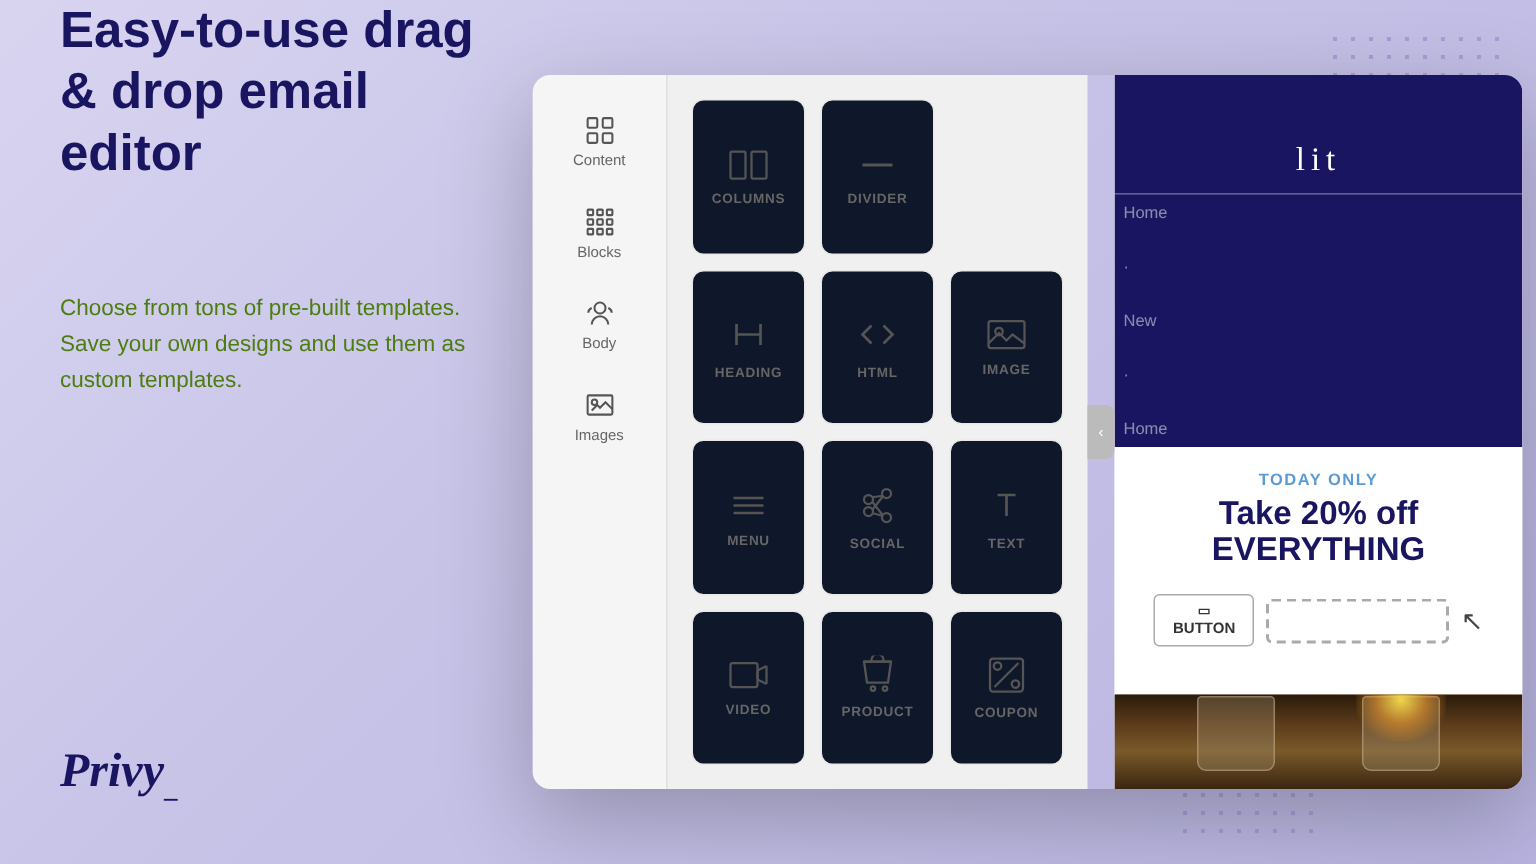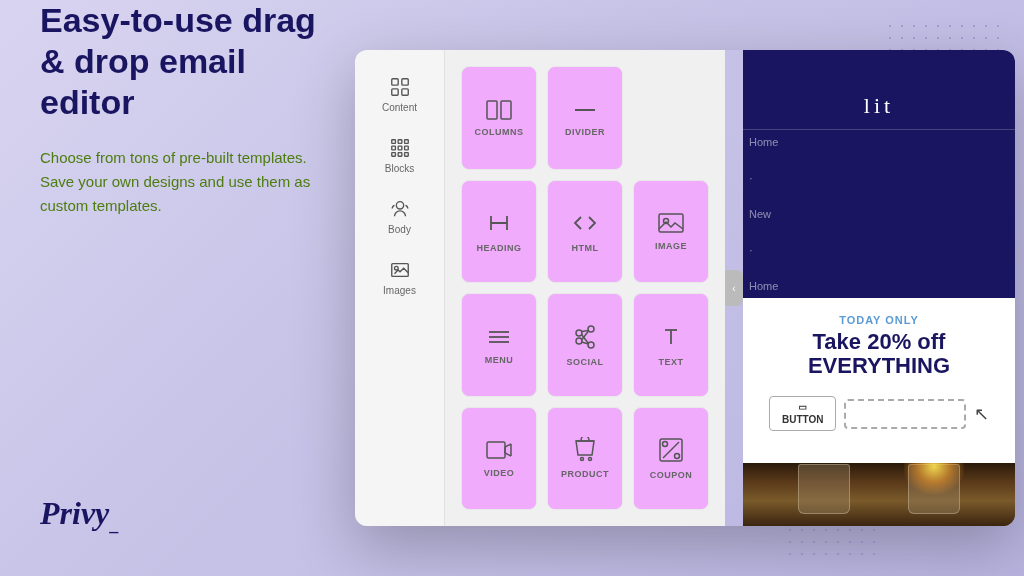--- a/index.html
+++ b/index.html
@@ -37,20 +37,21 @@
     
     .left-panel {
       position: absolute;
       left: 40px;
       top: 0;
       width: 280px;
       height: 100%;
       display: flex;
       flex-direction: column;
       justify-content: center;
+      gap: 48px;
     }
 
     .headline {
       font-size: 34px;
       font-weight: 800;
       color: #1a1560;
       line-height: 1.2;
       margin-bottom: 24px;
     }
 
@@ -130,21 +131,21 @@
       background: #f0f0f0;
       padding: 16px;
       display: grid;
       grid-template-columns: repeat(3, 1fr);
       grid-template-rows: repeat(4, 1fr);
       gap: 10px;
       align-content: start;
     }
 
     .content-block {
-      background: #f0abfc;
+      background: #0f172a;
       border-radius: 8px;
       display: flex;
       flex-direction: column;
       align-items: center;
       justify-content: center;
       padding: 12px 8px;
       cursor: pointer;
       border: 1px solid #e8e8e8;
       gap: 6px;
       min-height: 75px;

